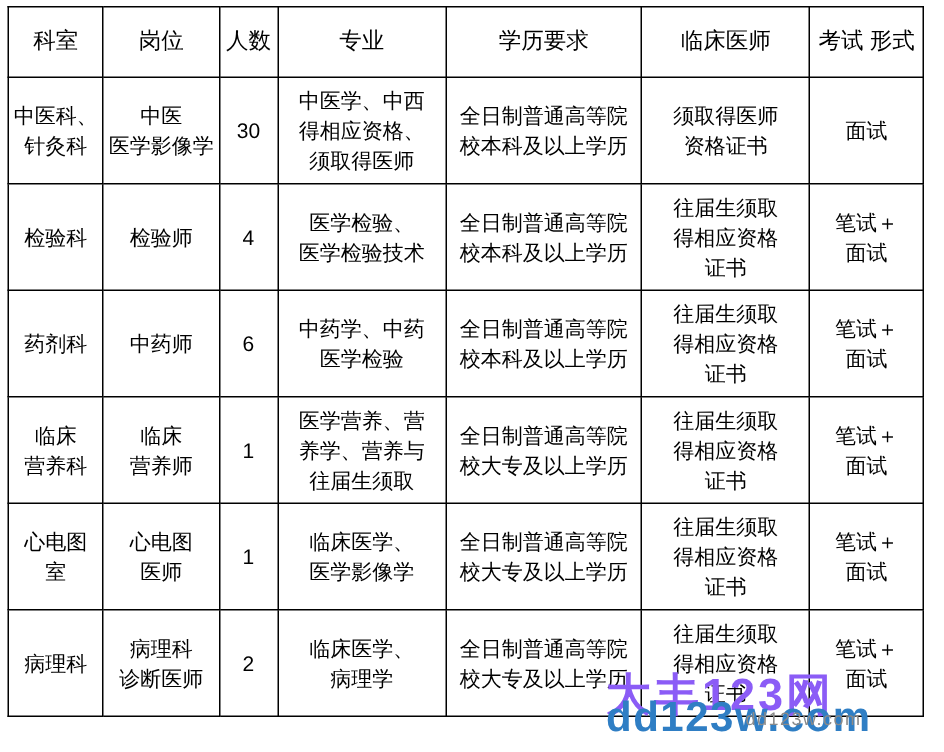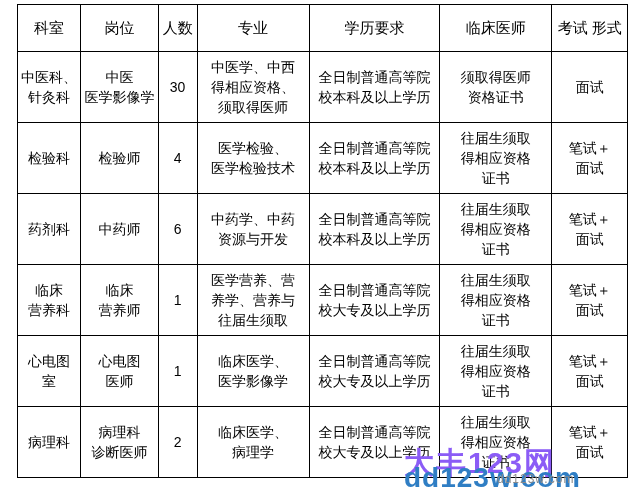--- a/index.html
+++ b/index.html
@@ -11,21 +11,21 @@
     width: 629px;
     height: 501px;
     font-family: "Liberation Sans", sans-serif;
     color: #000000;
     position: relative;
     overflow: hidden;
   }
   #recruit-table {
     border-collapse: collapse;
     width: 611px;
-    margin: 4px 0 0 17px;
+    margin: 4px 0 0 5px;
     table-layout: fixed;
   }
   #recruit-table td, #recruit-table th {
     border: 1px solid #000000;
     text-align: center;
     vertical-align: middle;
     font-weight: normal;
     padding: 2px 1px;
     line-height: 1.45;
   }
@@ -163,21 +163,21 @@
       <tr>
         <td class="cell-lines">
           <span>药剂科</span>
         </td>
         <td class="cell-lines">
           <span>中药师</span>
         </td>
         <td>6</td>
         <td class="cell-lines">
           <span>中药学、中药</span>
-          <span>资源与开发</span>
+          <span>医学检验</span>
         </td>
         <td class="cell-lines">
           <span>全日制普通高等院</span>
           <span>校本科及以上学历</span>
         </td>
         <td class="cell-lines">
           <span>往届生须取</span>
           <span>得相应资格</span>
           <span>证书</span>
         </td>

